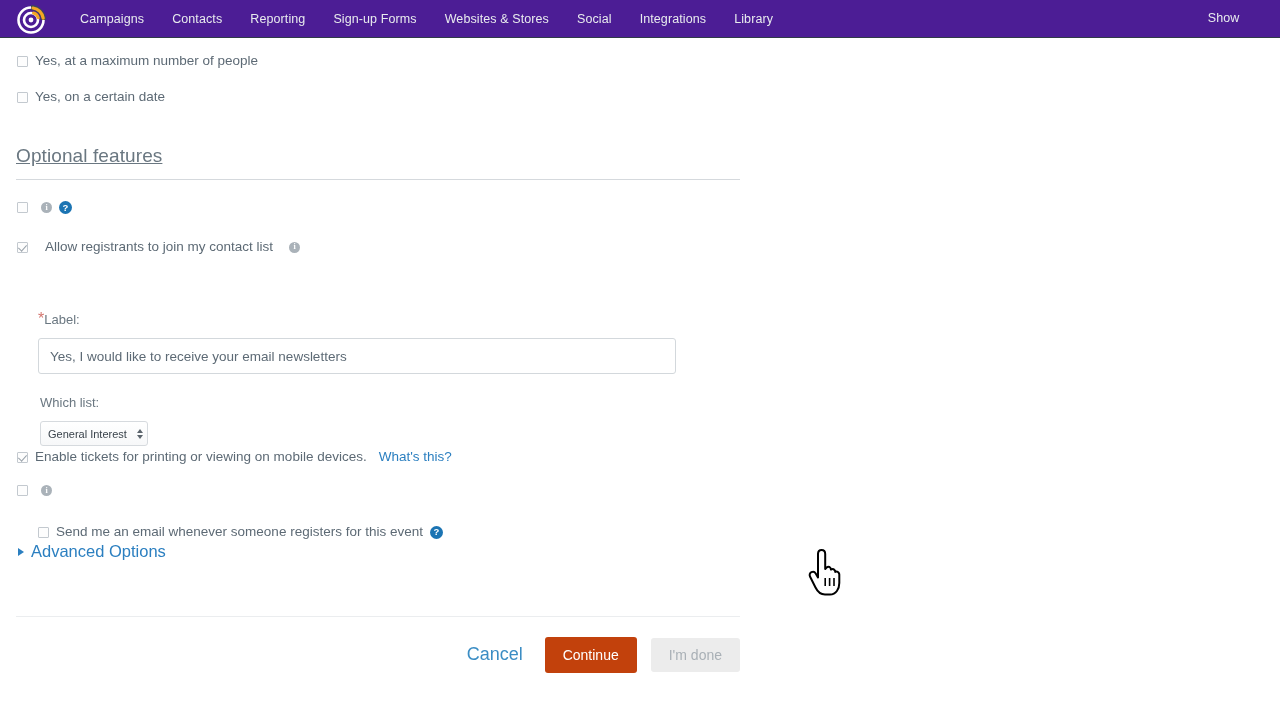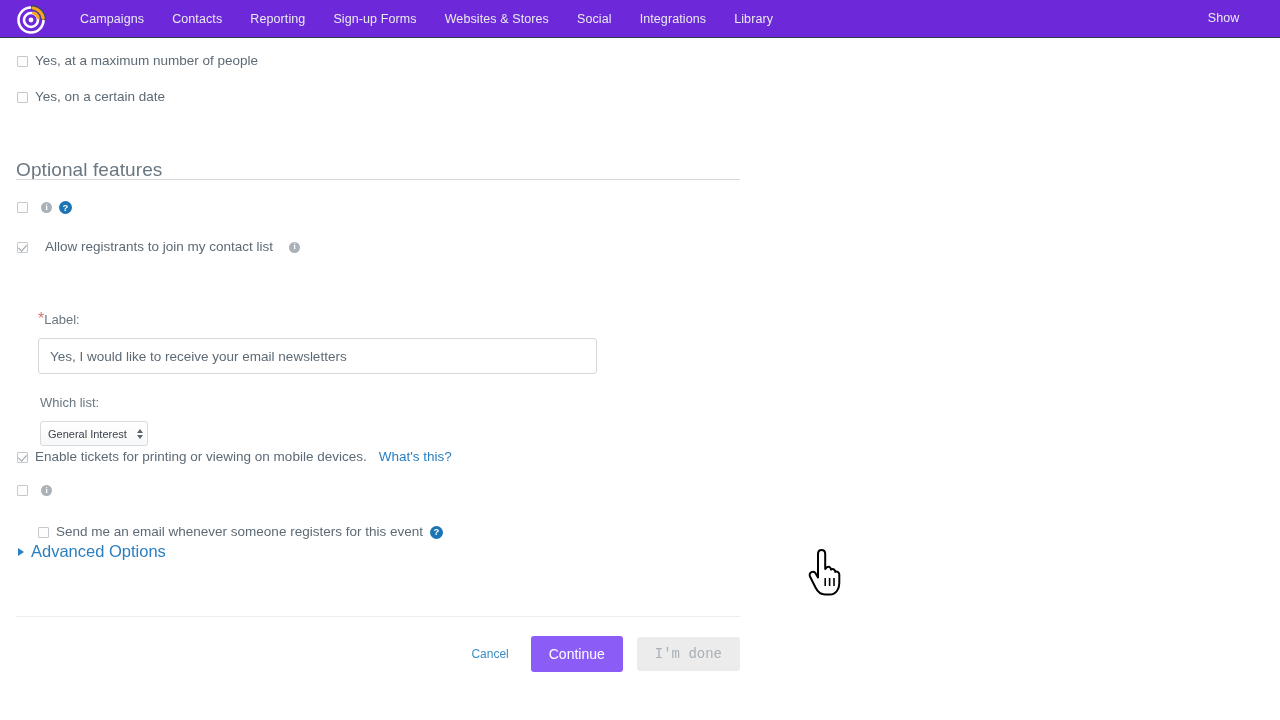--- a/index.html
+++ b/index.html
@@ -9,21 +9,21 @@
     overflow: hidden;
     background: #ffffff;
     font-family: "Liberation Sans", sans-serif;
     -webkit-font-smoothing: antialiased;
   }
 
   
   .navbar {
     position: relative;
     width: 1280px; height: 38px;
-    background: #6d28d9;
+    background: #4c1d95;
     display: flex; align-items: center;
     border-bottom: 1px solid #2f3a47;
   }
   .logo {
     width: 36px; height: 36px;
     margin-left: 14px; margin-right: 16px;
     position: relative; flex: 0 0 auto;
   }
   .logo svg { display:block; }
   .nav-links { display: flex; align-items: center; gap: 0; }
@@ -107,21 +107,21 @@
     font-size: 19px; color: #6a7781; font-weight: 400;
     letter-spacing: .1px;
   }
   .divider { height: 1px; background: #d5d9dd; }
   .divider-light { height: 1px; background: #ebedef; }
 
   
   .req-label { font-size: 13px; color: #6a7781; }
   .req-star { color: #d4766f; }
   .text-input {
-    width: 559px; height: 36px;
+    width: 638px; height: 36px;
     border: 1px solid #d3d8dc; border-radius: 3px;
     background: #fff; color: #5d6a75;
     font-size: 13.5px; padding: 0 11px;
     font-family: "Liberation Sans", sans-serif;
     outline: none;
   }
   .sub-label { font-size: 13px; color: #6a7781; }
 
   
   .select-box {
@@ -149,37 +149,37 @@
   .tri-right {
     width:0;height:0;
     border-top: 4.5px solid transparent;
     border-bottom: 4.5px solid transparent;
     border-left: 6px solid #2b7fc0;
   }
 
   
   .btn-row { display: flex; align-items: center; justify-content: flex-end; gap: 0; }
   .btn-cancel {
-    color: #3b8dc4; font-size: 12px; background: none;
+    color: #3b8dc4; font-size: 18px; background: none;
     border: none; cursor: pointer; padding: 8px 14px;
     font-family: "Liberation Sans", sans-serif;
   }
   .btn-continue {
-    background: #8b5cf6; color: #fff;
+    background: #c2410c; color: #fff;
     border: none; border-radius: 3px;
     font-size: 14px; padding: 0 18px; height: 36px;
     cursor: pointer; margin-left: 8px;
     font-family: "Liberation Sans", sans-serif;
   }
   .btn-done {
     background: #ececec; color: #a9b0b6;
     border: none; border-radius: 3px;
     font-size: 14px; padding: 8px 18px; height: 34px;
     cursor: not-allowed; margin-left: 14px;
-    font-family: Liberation Mono, monospace;
+    font-family: Liberation Sans, sans-serif;
   }
 
   .cursor { position: absolute; pointer-events: none; }
 </style>
 </head>
 <body>
 
 <div class="navbar">
 
   <div class="logo">
@@ -229,21 +229,21 @@
   <div class="cb-row" style="position:absolute; left:17px; top:14px;">
     <span class="cbx"></span>
     <span class="cb-label">Yes, at a maximum number of people</span>
   </div>
 
   <div class="cb-row" style="position:absolute; left:17px; top:50px;">
     <span class="cbx"></span>
     <span class="cb-label">Yes, on a certain date</span>
   </div>
 
-  <div class="section-title" style="position:absolute; left:16px; top:121px;">Optional features</div>
+  <div class="section-title" style="position:absolute; left:16px; top:107px;text-decoration:underline;">Optional features</div>
   <div class="divider" style="position:absolute; left:16px; top:141px; width:724px;"></div>
 
   <div class="cb-row" style="position:absolute; left:17px; top:163px;">
     <span class="cbx"></span>
     <span class="info-i">i</span>
     <span class="help-q">?</span>
   </div>
 
   <div class="cb-row" style="position:absolute; left:17px; top:200px;gap:10px;">
     <span class="cbx checked"></span>

